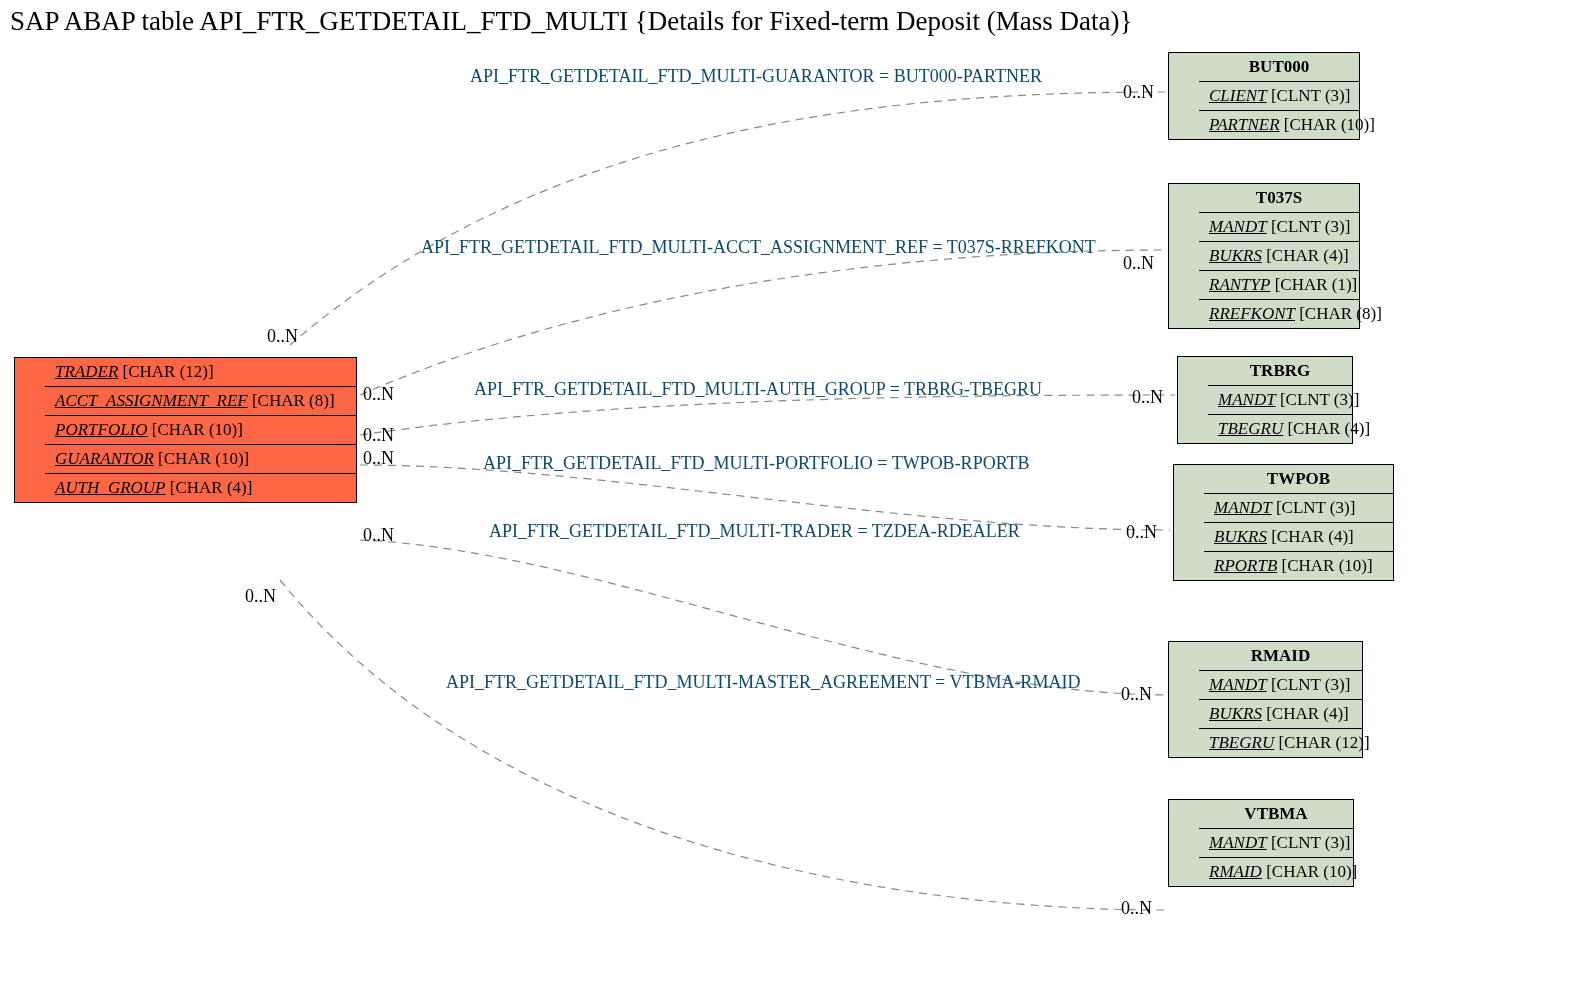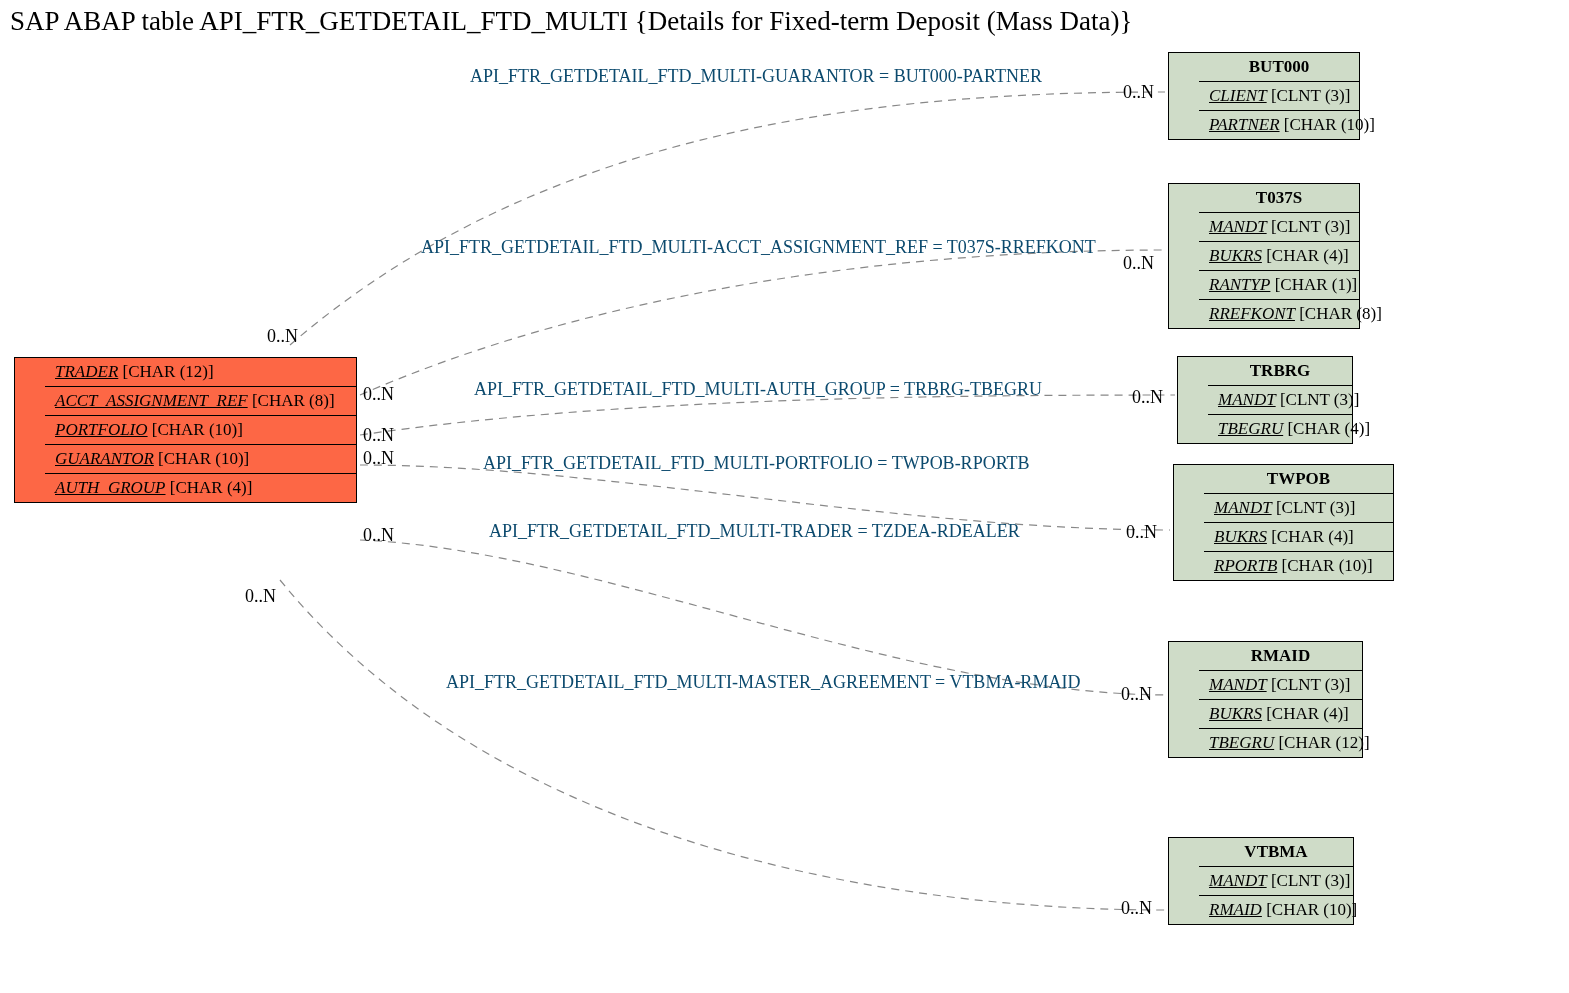--- a/index.html
+++ b/index.html
@@ -121,21 +121,21 @@
   <div class="entity-row"><span class="fname">RPORTB</span> <span>[CHAR (10)]</span></div>
 </div>
 
 <div class="entity entity-ref" style="left:1168px; top:641px; width:195px;">
   <div class="entity-header">RMAID</div>
   <div class="entity-row"><span class="fname">MANDT</span> <span>[CLNT (3)]</span></div>
   <div class="entity-row"><span class="fname">BUKRS</span> <span>[CHAR (4)]</span></div>
   <div class="entity-row"><span class="fname">TBEGRU</span> <span>[CHAR (12)]</span></div>
 </div>
 
-<div class="entity entity-ref" style="left:1168px; top:799px; width:186px;margin-top:38px;">
+<div class="entity entity-ref" style="left:1168px; top:799px; width:186px;">
   <div class="entity-header">VTBMA</div>
   <div class="entity-row"><span class="fname">MANDT</span> <span>[CLNT (3)]</span></div>
   <div class="entity-row"><span class="fname">RMAID</span> <span>[CHAR (10)]</span></div>
 </div>
 
 <div class="rel-label" style="left:470px; top:66px;">API_FTR_GETDETAIL_FTD_MULTI-GUARANTOR = BUT000-PARTNER</div>
 <div class="rel-label" style="left:421px; top:237px;">API_FTR_GETDETAIL_FTD_MULTI-ACCT_ASSIGNMENT_REF = T037S-RREFKONT</div>
 <div class="rel-label" style="left:474px; top:379px;">API_FTR_GETDETAIL_FTD_MULTI-AUTH_GROUP = TRBRG-TBEGRU</div>
 <div class="rel-label" style="left:483px; top:453px;">API_FTR_GETDETAIL_FTD_MULTI-PORTFOLIO = TWPOB-RPORTB</div>
 <div class="rel-label" style="left:489px; top:521px;">API_FTR_GETDETAIL_FTD_MULTI-TRADER = TZDEA-RDEALER</div>

